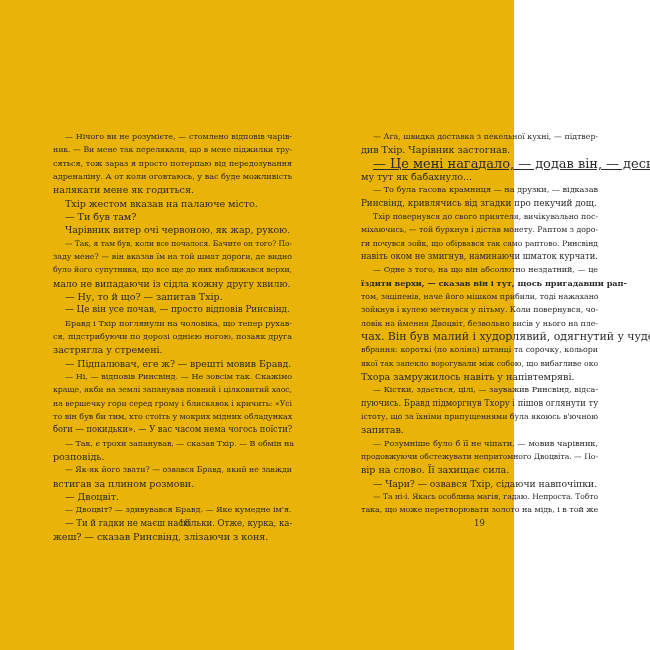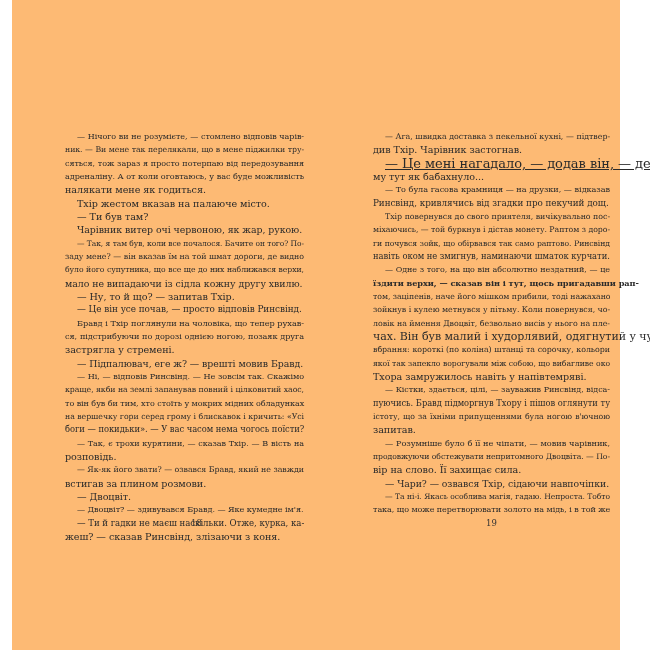--- a/index.html
+++ b/index.html
@@ -10,23 +10,23 @@
   body {
     width: 650px;
     height: 650px;
     position: relative;
     overflow: hidden;
     font-family: "DejaVu Serif", "Liberation Serif", serif;
     color: #2a2a2a;
   }
   .spread {
     position: absolute;
-    left: 12px; top: 0;
-    width: 608px; height: 650px;
-    background: #fdba74;
+    left: 0; top: 0;
+    width: 514px; height: 650px;
+    background: #eab308;
   }
   .page {
     position: absolute;
     top: 130px;
   }
   .page.left  { left: 53px;  width: 239px; }
   .page.right { left: 361px; width: 237px; }
   .line {
     display: block;
     height: 13.33px;
@@ -68,24 +68,24 @@
       <span class="line" style="display: block; font-size: 7.7px;">було його супутника, що все ще до них наближався верхи,</span>
       <span class="line last" style="display: block; font-size: 9.4px;">мало не випадаючи із сідла кожну другу хвилю.</span>
       <span class="line indent last" style="display: block;">— Ну, то й що? — запитав Тхір.</span>
       <span class="line indent last" style="display: block; font-size: 8.9px;">— Це він усе почав, — просто відповів Ринсвінд.</span>
       <span class="line indent" style="display: block; font-size: 8.2px;">Бравд і Тхір поглянули на чоловіка, що тепер рухав-</span>
       <span class="line" style="display: block; font-size: 8.1px;">ся, підстрибуючи по дорозі однією ногою, позаяк друга</span>
       <span class="line last" style="display: block;">застрягла у стремені.</span>
       <span class="line indent last" style="display: block; font-size: 9.4px;">— Підпалювач, еге ж? — врешті мовив Бравд.</span>
       <span class="line indent" style="display: block; font-size: 8.1px;">— Ні, — відповів Ринсвінд. — Не зовсім так. Скажімо</span>
       <span class="line" style="display: block; font-size: 7.8px;">краще, якби на землі запанував повний і цілковитий хаос,</span>
+      <span class="line" style="display: block; font-size: 7.8px;">на вершечку гори серед грому і блискавок і кричить: «Усі</span>
       <span class="line" style="display: block; font-size: 8px;">то він був би тим, хто стоїть у мокрих мідних обладунках</span>
-      <span class="line" style="display: block; font-size: 7.8px;">на вершечку гори серед грому і блискавок і кричить: «Усі</span>
       <span class="line last" style="display: block; font-size: 8.4px;">боги — покидьки». — У вас часом нема чогось поїсти?</span>
-      <span class="line indent" style="display: block; font-size: 8px;">— Так, є трохи курятини, — сказав Тхір. — В вість на</span>
+      <span class="line indent" style="display: block; font-size: 8px;">— Так, є трохи запанував, — сказав Тхір. — В обмін на</span>
       <span class="line last" style="display: block;">розповідь.</span>
       <span class="line indent" style="display: block; font-size: 7.9px;">— Як-як його звати? — озвався Бравд, який не завжди</span>
       <span class="line last" style="display: block;">встигав за плином розмови.</span>
       <span class="line indent last" style="display: block;">— Двоцвіт.</span>
       <span class="line indent last" style="display: block; font-size: 8.1px;">— Двоцвіт? — здивувався Бравд. — Яке кумедне ім'я.</span>
       <span class="line indent" style="display: block; font-size: 8.6px;">— Ти й гадки не маєш наскільки. Отже, курка, ка-</span>
       <span class="line last" style="display: block;">жеш? — сказав Ринсвінд, злізаючи з коня.</span>
     </div>
   <div class="page right" id="page-1">
       <span class="line indent" style="display: block; font-size: 7.9px;">— Ага, швидка доставка з пекельної кухні, — підтвер-</span>
@@ -102,21 +102,21 @@
       <span class="line" style="display: block; font-size: 8.2px; font-weight: bold;">їздити верхи, — сказав він і тут, щось пригадавши рап-</span>
       <span class="line" style="display: block; font-size: 7.8px;">том, заціпенів, наче його мішком прибили, тоді нажахано</span>
       <span class="line" style="display: block; font-size: 7.9px;">зойкнув і кулею метнувся у пітьму. Коли повернувся, чо-</span>
       <span class="line" style="display: block; font-size: 7.9px;">ловік на ймення Двоцвіт, безвольно висів у нього на пле-</span>
       <span class="line" style="display: block; font-size: 11px;">чах. Він був малий і худорлявий, одягнутий у чудернацьке</span>
       <span class="line" style="display: block; font-size: 7.9px;">вбрання: короткі (по коліна) штанці та сорочку, кольори</span>
       <span class="line" style="display: block; font-size: 7.7px;">якої так запекло ворогували між собою, що вибагливе око</span>
       <span class="line last" style="display: block;">Тхора замружилось навіть у напівтемряві.</span>
       <span class="line indent" style="display: block; font-size: 8px;">— Кістки, здається, цілі, — зауважив Ринсвінд, відса-</span>
       <span class="line" style="display: block; font-size: 8.3px;">пуючись. Бравд підморгнув Тхору і пішов оглянути ту</span>
-      <span class="line" style="display: block; font-size: 7.8px;">істоту, що за їхніми припущеннями була ногою в'ючною</span>
+      <span class="line" style="display: block; font-size: 7.8px;">істоту, що за їхніми припущеннями була якоюсь в'ючною</span>
       <span class="line last" style="display: block;">запитав.</span>
       <span class="line indent" style="display: block; font-size: 8.2px;">— Розумніше було б її не чіпати, — мовив чарівник,</span>
       <span class="line" style="display: block; font-size: 7.7px;">продовжуючи обстежувати непритомного Двоцвіта. — По-</span>
       <span class="line last" style="display: block;">вір на слово. Її захищає сила.</span>
       <span class="line indent last" style="display: block; font-size: 9.3px;">— Чари? — озвався Тхір, сідаючи навпочіпки.</span>
       <span class="line indent" style="display: block; font-size: 7.6px;">— Та ні-і. Якась особлива магія, гадаю. Непроста. Тобто</span>
       <span class="line" style="display: block; font-size: 8px;">така, що може перетворювати золото на мідь, і в той же</span>
     </div>
   <div class="folio left">18</div>
   <div class="folio right">19</div>

